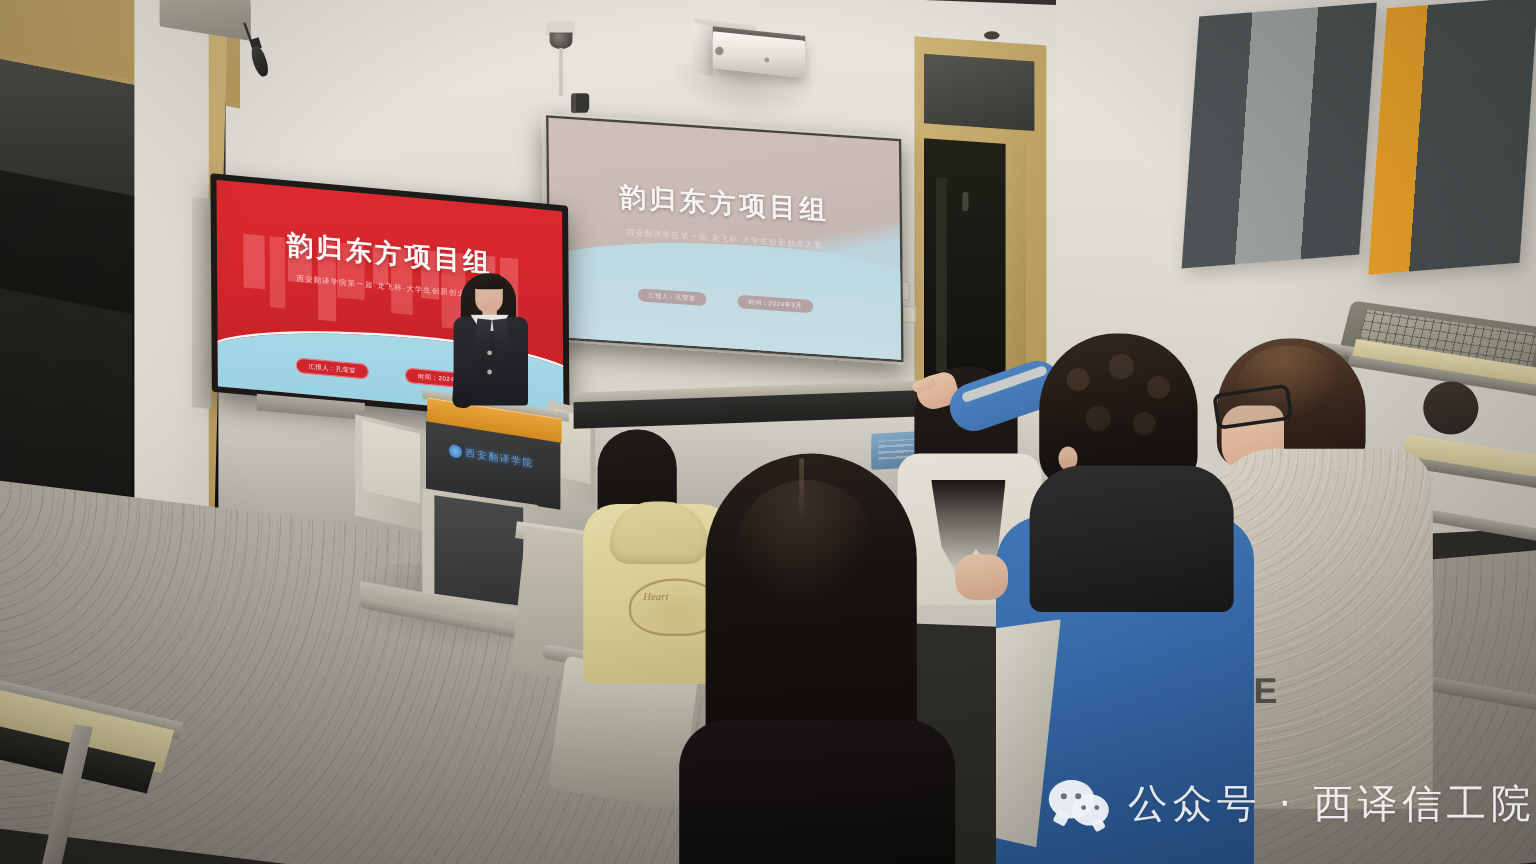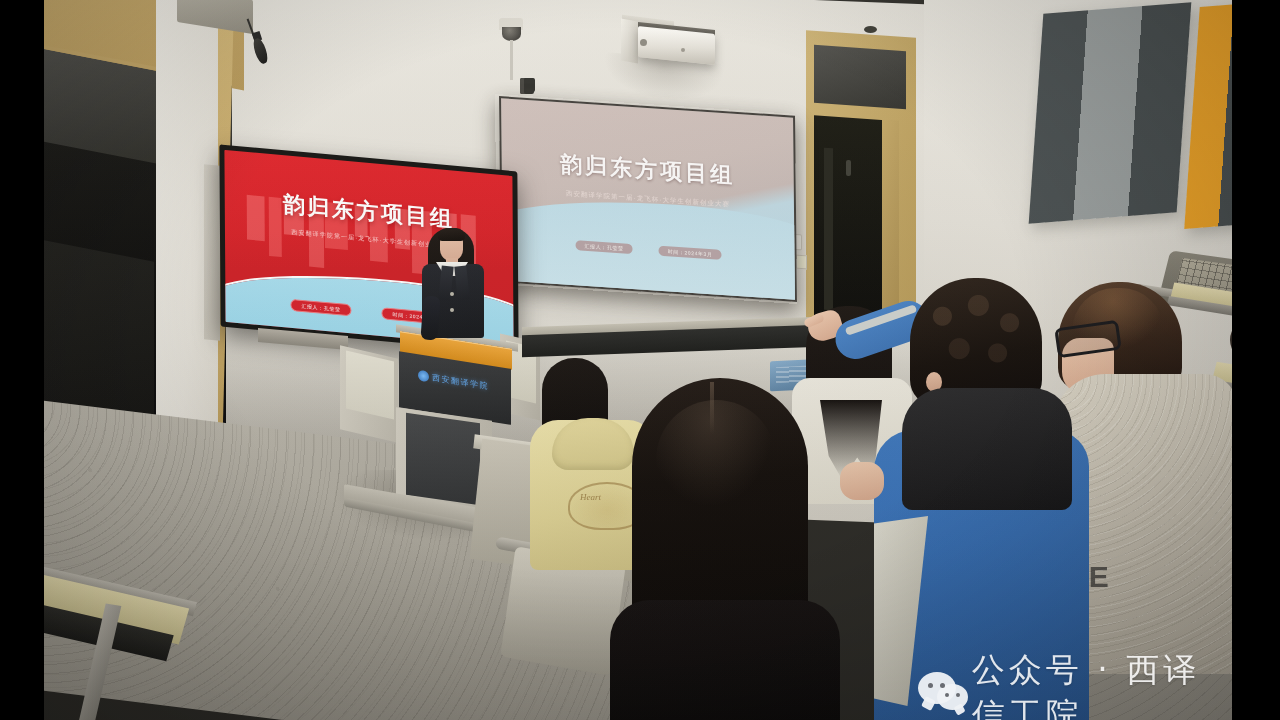--- a/index.html
+++ b/index.html
@@ -1,21 +1,20 @@
 <!DOCTYPE html>
 <html><head>
 <meta charset="utf-8">
 <style>
   html,body{margin:0;padding:0;background:#000;}
   body{font-family:"Liberation Sans","DejaVu Sans",sans-serif;}
 
   #scene{
-    position:relative;width:1188px;height:720px;overflow:hidden;
+    position:relative;width:1280px;height:720px;overflow:hidden;
     background:#2b2a26;
-    margin-left:44px;
   }
 
   
   .wall-main{
     position:absolute;left:120px;top:-10px;width:780px;height:520px;
     background:linear-gradient(170deg,#e9e7e0 0%,#e4e1d9 40%,#dcd9d0 75%,#cfcbc1 100%);
     transform:skewY(2.2deg);
   }
   .wall-right{
     position:absolute;left:880px;top:-20px;width:420px;height:470px;

